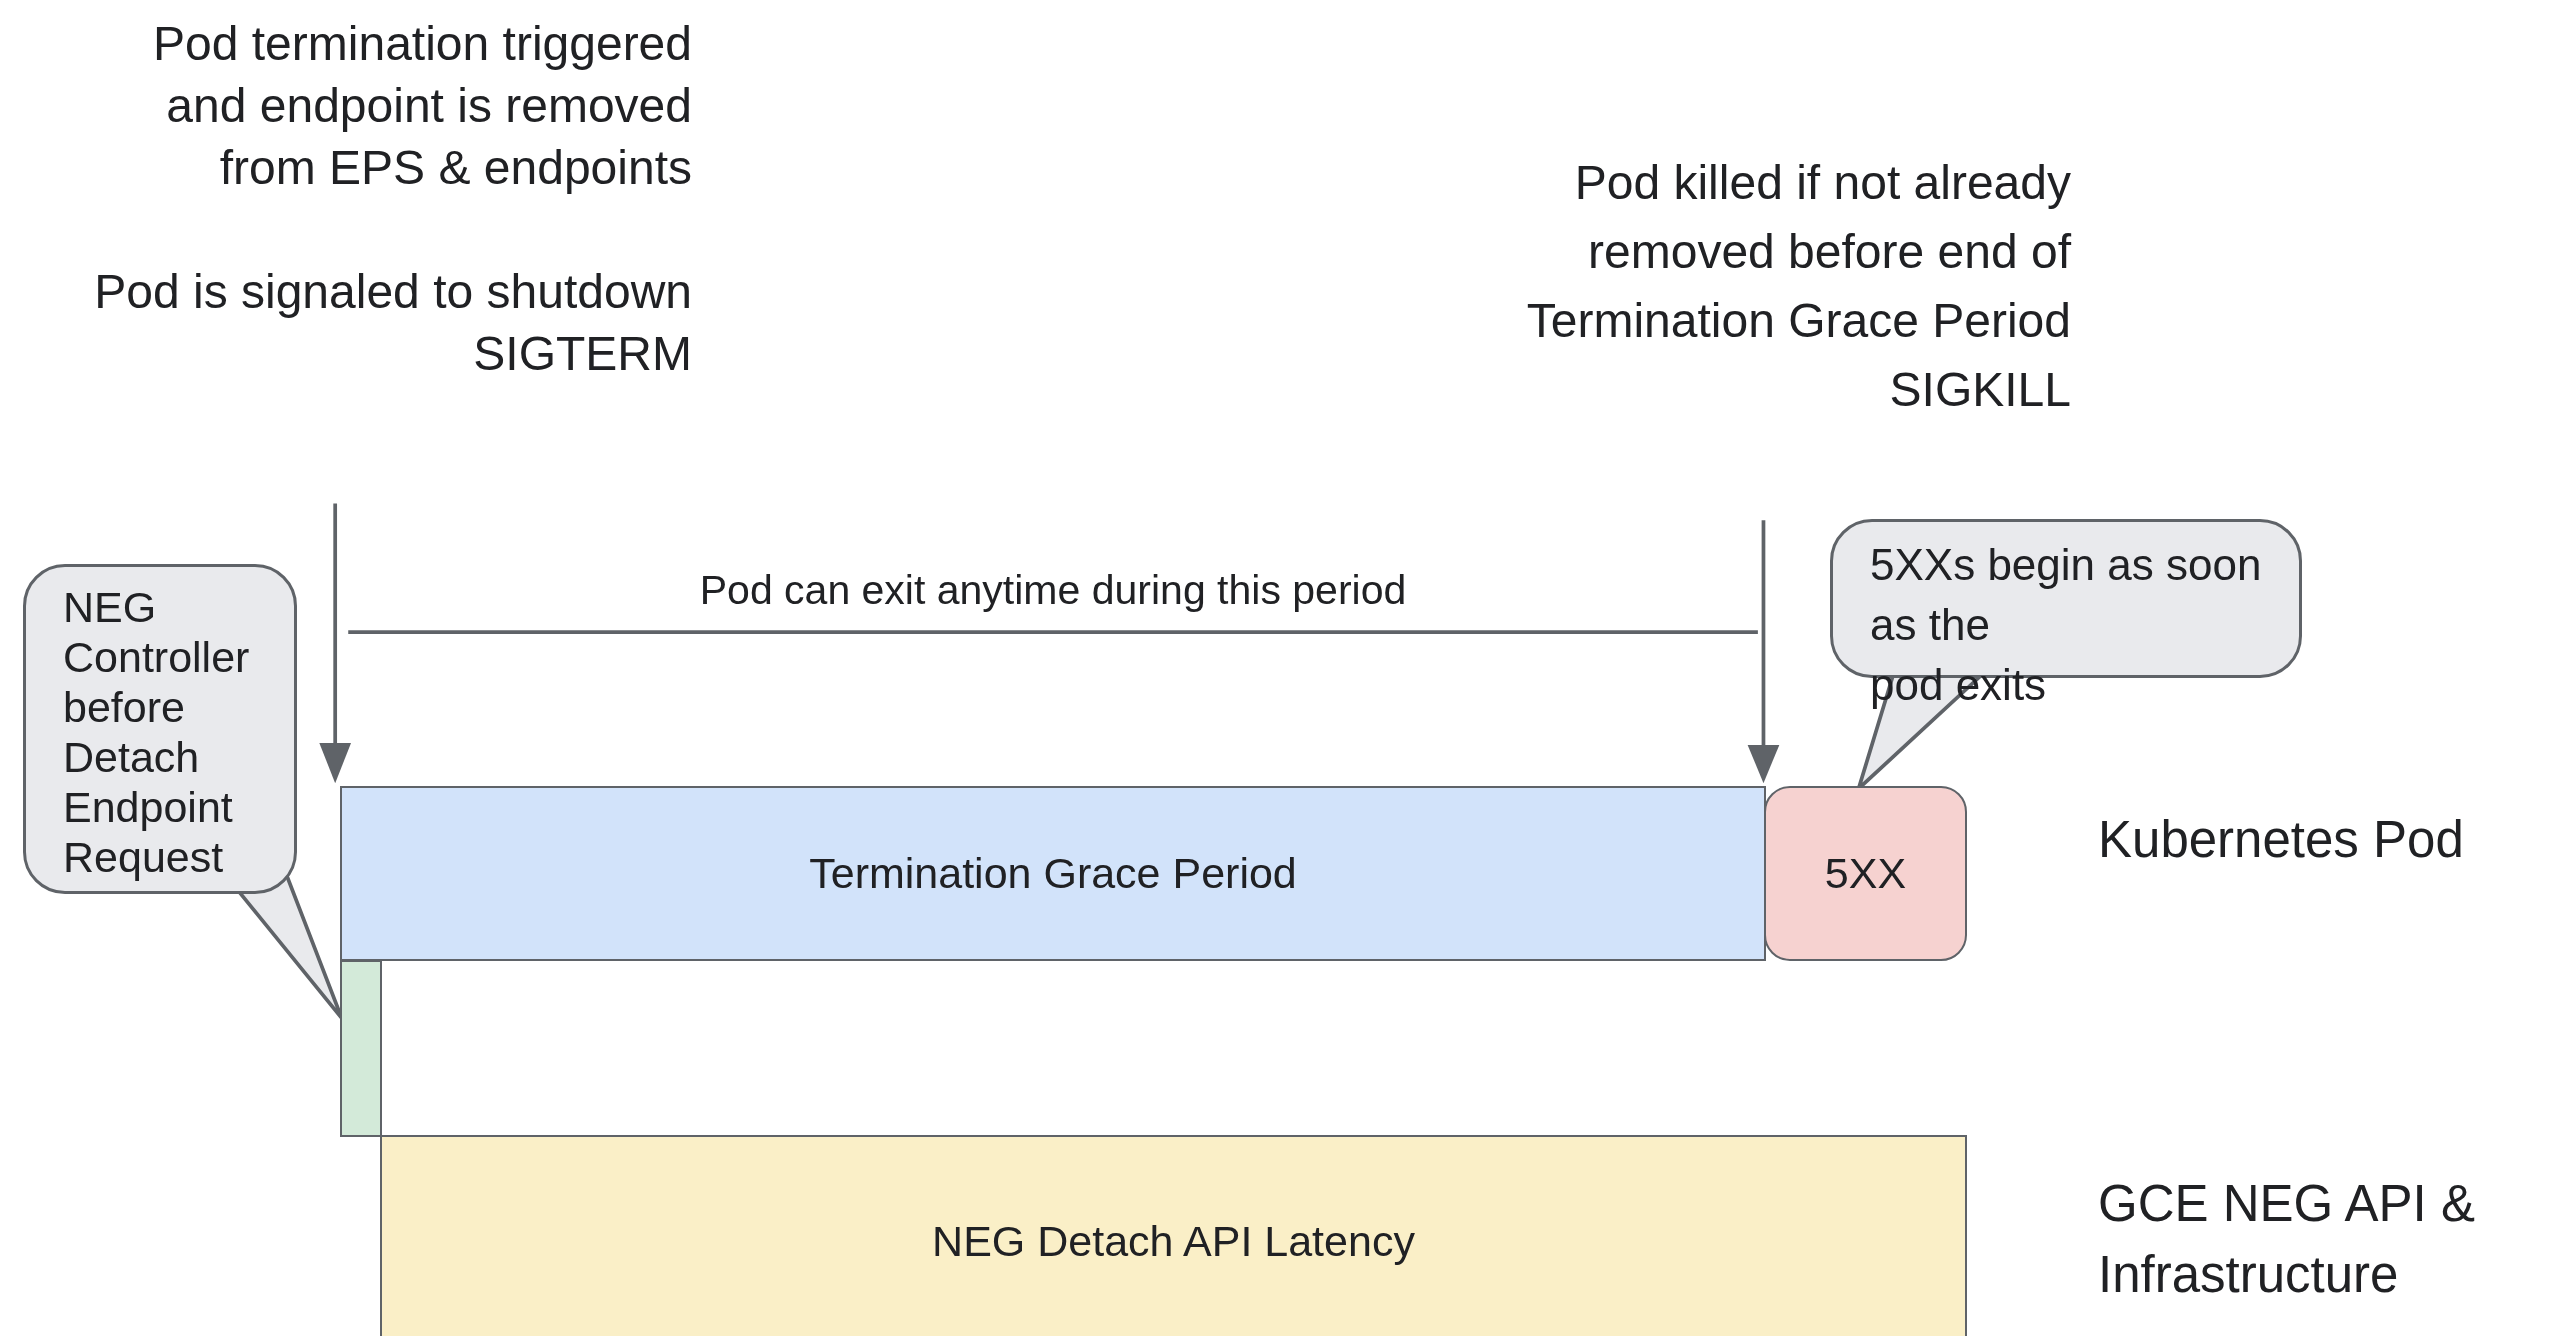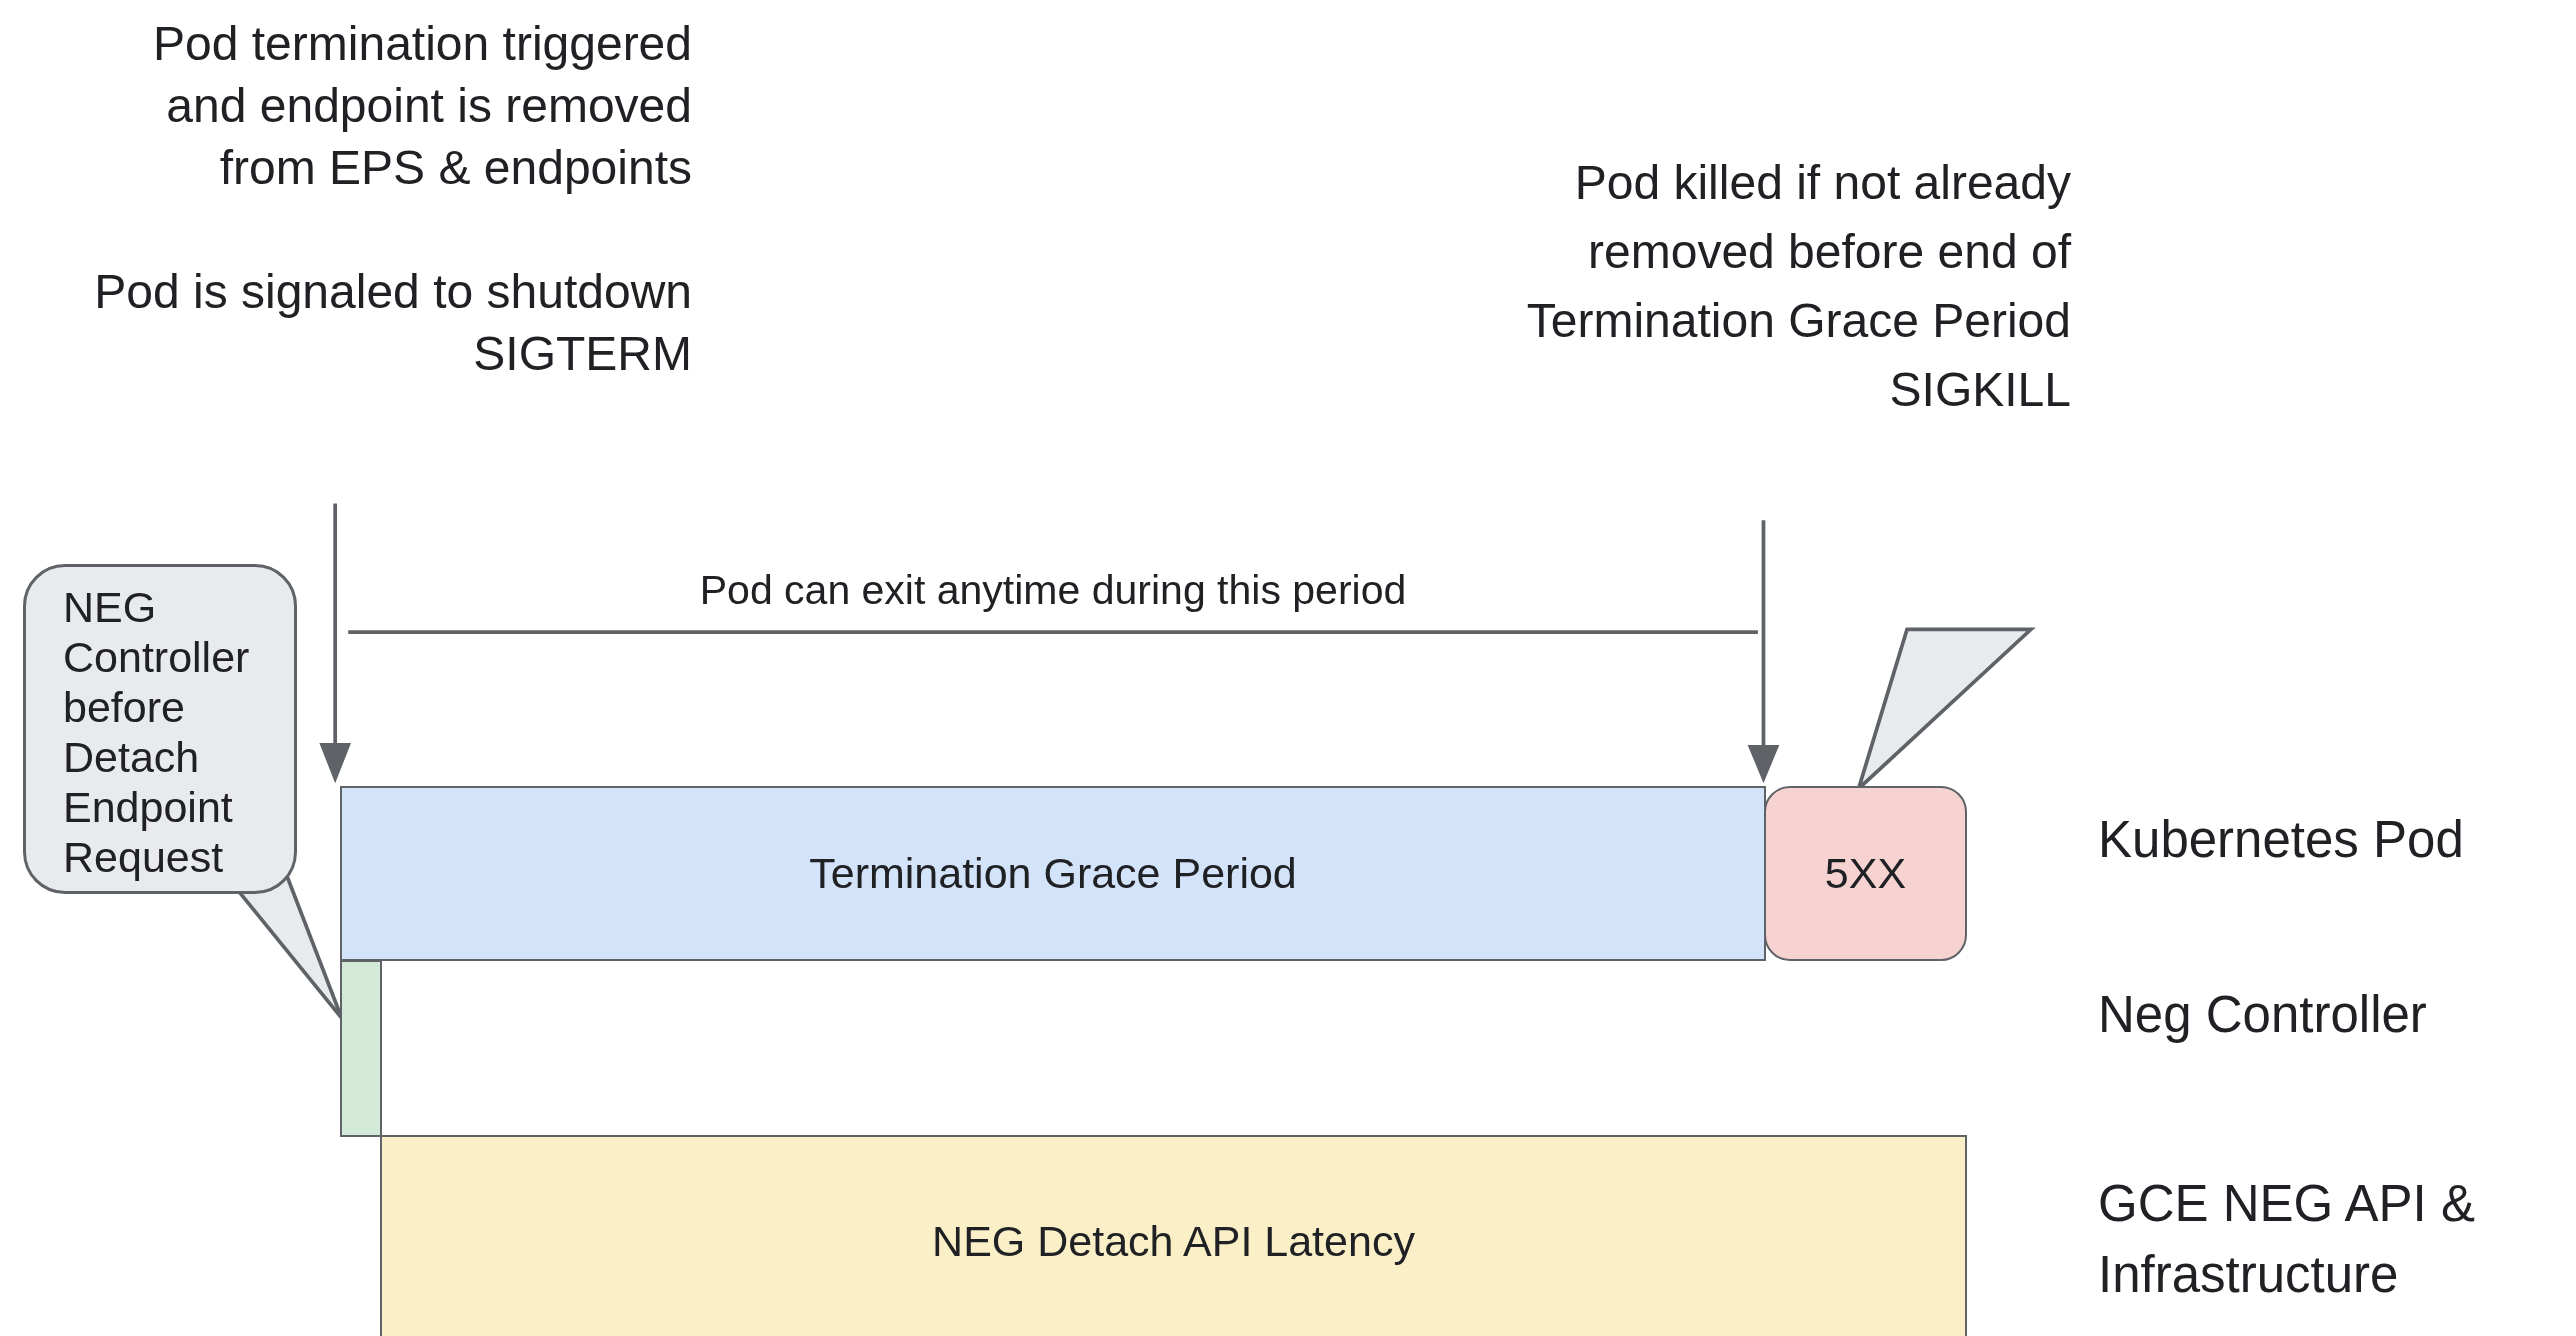--- a/index.html
+++ b/index.html
@@ -112,20 +112,23 @@
 
   <div id="callout-left" class="callout" style="left:23px;top:564px;width:274px;height:330px;">
     <div class="txt pre">NEG
 Controller
 before
 Detach
 Endpoint
 Request</div>
   </div>
 
+  <div id="callout-right" class="callout" style="left:1830px;top:519px;width:472px;height:159px;">
+    <div class="txt pre">5XXs begin as soon as the
+pod exits</div>
+  </div>
 
   <div class="lane-label" style="top:804px;">Kubernetes Pod</div>
-  <div class="lane-label" style="top:979px;">Neg Controller</div>
   <div class="lane-label pre" style="top:1168px;">GCE NEG API &amp;
 Infrastructure</div>
 
 </div>
 
 
 </body></html>

